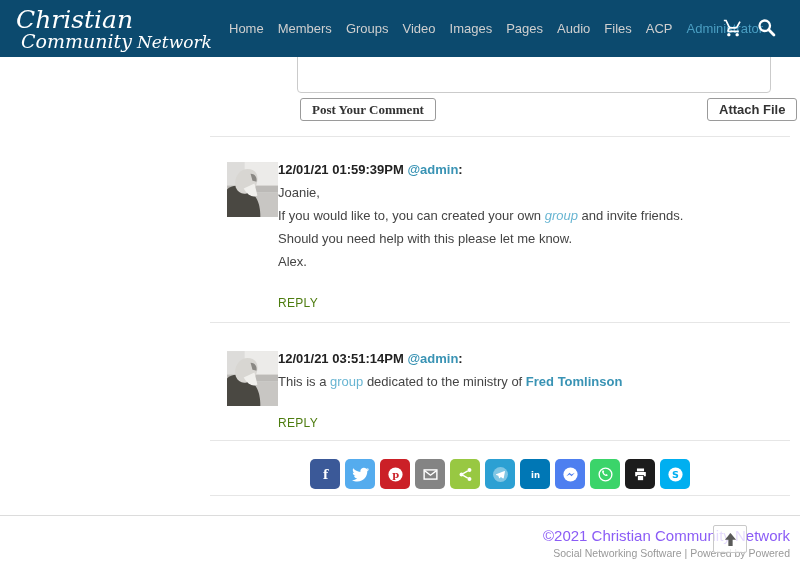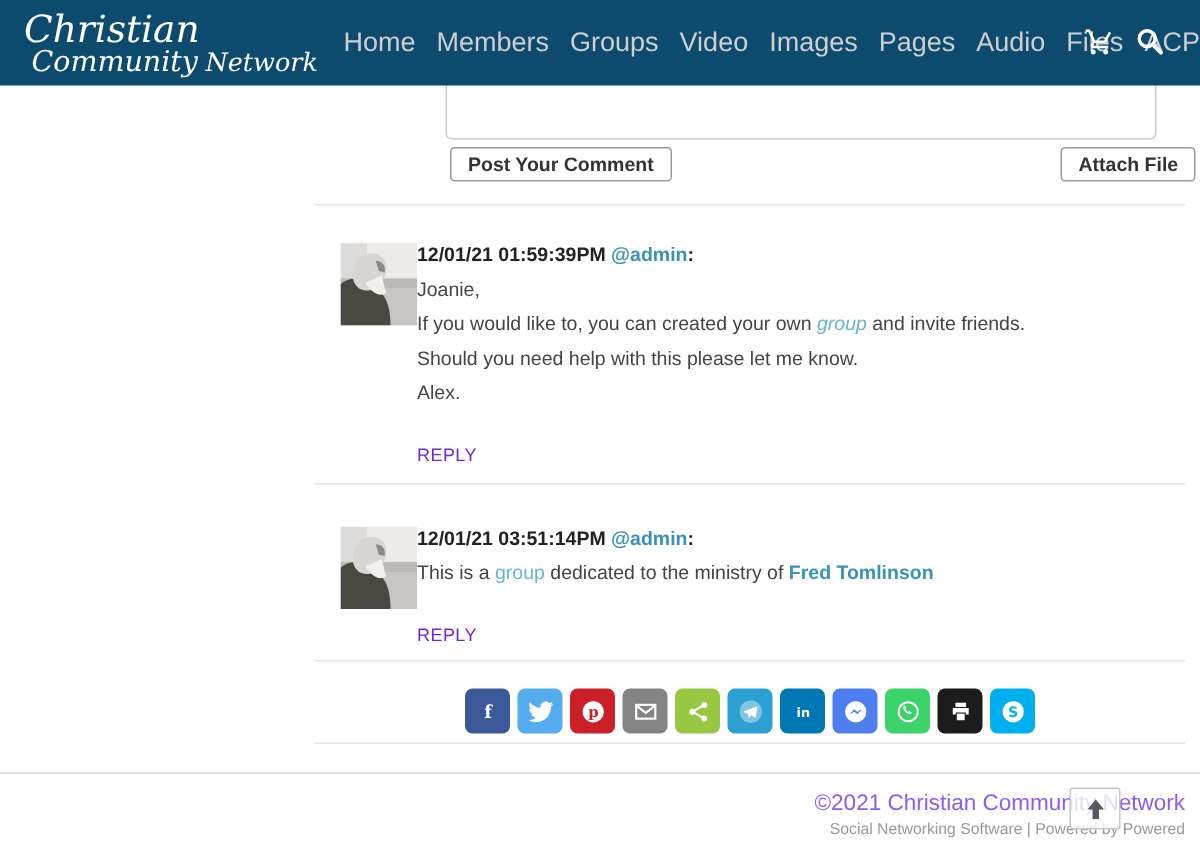--- a/index.html
+++ b/index.html
@@ -9,56 +9,56 @@
     font-family:"Liberation Sans", sans-serif;
   }
   
   .header { position:absolute; left:0; top:0; width:800px; height:57px; background:#0c4a6e; z-index:5; }
   .logo { position:absolute; left:16px; top:7px; color:#fff; font-family:"DejaVu Serif", serif; font-style:italic; line-height:1; cursor:pointer; }
   .logo-line1 { font-size:25px; display:block; }
   .logo-row2 { display:block; margin-top:0px; margin-left:5px; }
   .logo-line2 { font-size:19px; }
   .logo-line3 { font-size:17px; margin-left:5px; }
   .nav { position:absolute; left:229px; top:0; height:57px; display:flex; align-items:center; gap:14px; }
-  .nav-link { color:#cfcfcf; font-size:18px; text-decoration:none; cursor:pointer; white-space:nowrap; }
+  .nav-link { color:#cfcfcf; font-size:13px; text-decoration:none; cursor:pointer; white-space:nowrap; }
   .nav-link.active { color:#4a9ec2; }
   .hdr-icon { position:absolute; cursor:pointer; display:block; }
   .hdr-icon svg { display:block; }
   #cart-btn { left:723px; top:18px; }
   #search-btn { left:756px; top:17px; }
   
   .comment-textarea {
     position:absolute; left:297px; top:40px; width:474px; height:53px;
     border:1px solid #cbcbcb; border-radius:4px; resize:none; z-index:1;
     font-family:inherit; font-size:13px; padding:6px; outline:none;
   }
   .form-btn {
     position:absolute; top:98px; height:23px; background:#fff;
     border:1px solid #9a9a9a; border-radius:3px; font-size:13px; font-weight:bold;
     color:#333; padding:2px 11px; cursor:pointer; font-family:inherit; line-height:1;
   }
-  #post-btn { left:300px; }
+  #post-btn { left:300px;font-family:Liberation Serif, serif; }
   #attach-btn { left:707px; }
   
   .divider { position:absolute; left:210px; width:580px; height:1px; background:#e6e6e6; }
   #divider-1 { top:136px; } #divider-2 { top:322px; }
   #divider-3 { top:440px; } #divider-4 { top:495px; }
   
   .comment { position:absolute; left:227px; width:540px; }
   #comment-0 { top:160px; } #comment-1 { top:349px; }
   .avatar { position:absolute; left:0; top:2px; width:51px; height:55px; cursor:pointer; }
   .avatar svg { display:block; width:51px; height:55px; }
   .comment-body { margin-left:51px; font-size:13px; color:#444; padding-top:1px; }
   .comment-meta { font-size:13px; color:#222; font-weight:bold; line-height:18px; }
   .author-link { color:#3993b4; text-decoration:none; cursor:pointer; }
   .comment-text { margin-top:5px; line-height:18px; }
   a.plain-link  { color:#68b5d2; text-decoration:none; cursor:pointer; }
   a.italic-link { color:#68b5d2; text-decoration:none; cursor:pointer; font-style:italic; }
   a.bold-link   { color:#3993b4; text-decoration:none; cursor:pointer; font-weight:bold; }
-  .reply-link { display:inline-block; margin-top:25px; font-size:12px; color:#6d28d9; letter-spacing:.3px; text-decoration:none; cursor:pointer; }
+  .reply-link { display:inline-block; margin-top:25px; font-size:12px; color:#4d7c0f; letter-spacing:.3px; text-decoration:none; cursor:pointer; }
   
   .share-row { position:absolute; left:210px; top:459px; width:580px; display:flex; justify-content:center; gap:5px; }
   .share-btn { width:30px; height:30px; border-radius:5px; display:flex; align-items:center; justify-content:center; cursor:pointer; flex:0 0 auto; }
   .share-btn svg { width:17px; height:17px; display:block; }
   
   .footer { position:absolute; left:0; top:515px; width:800px; height:52px; border-top:1px solid #dcdcdc; text-align:right; padding-right:10px; background:#fff; }
   .footer-line1 { margin-top:11px; font-size:15px; color:#8b5cf6; }
   .footer-line2 { margin-top:3px; font-size:10.5px; color:#999; }
   .footer-line2 a { color:#999; text-decoration:none; cursor:pointer; }
   .scroll-top {

